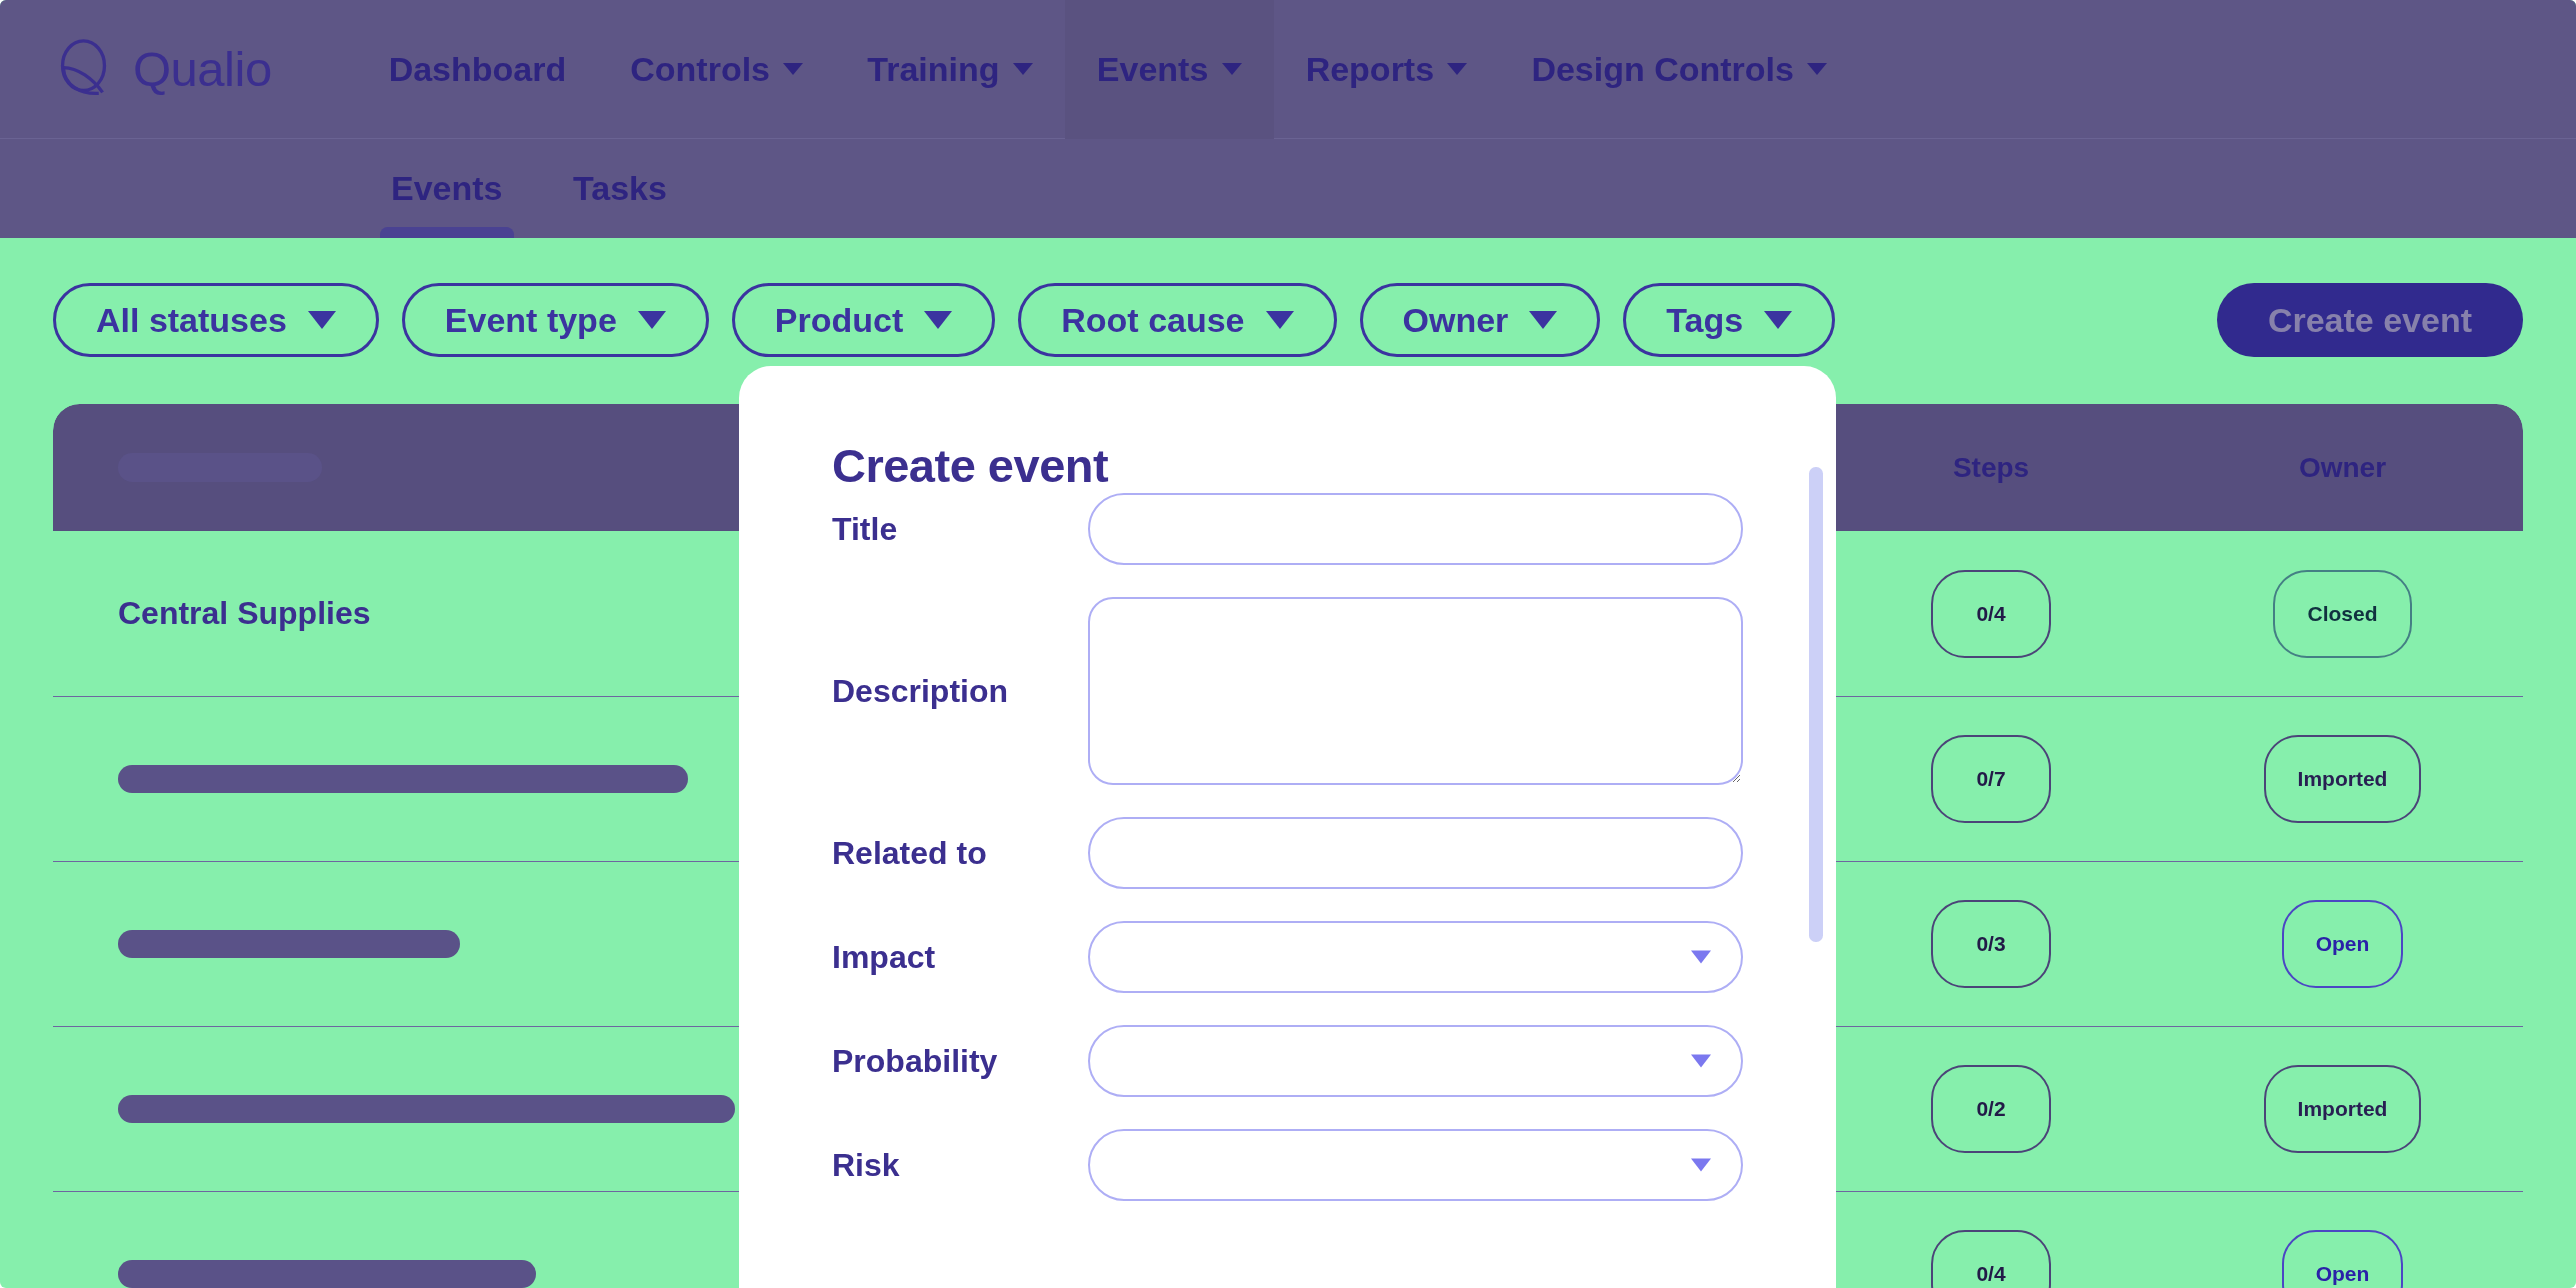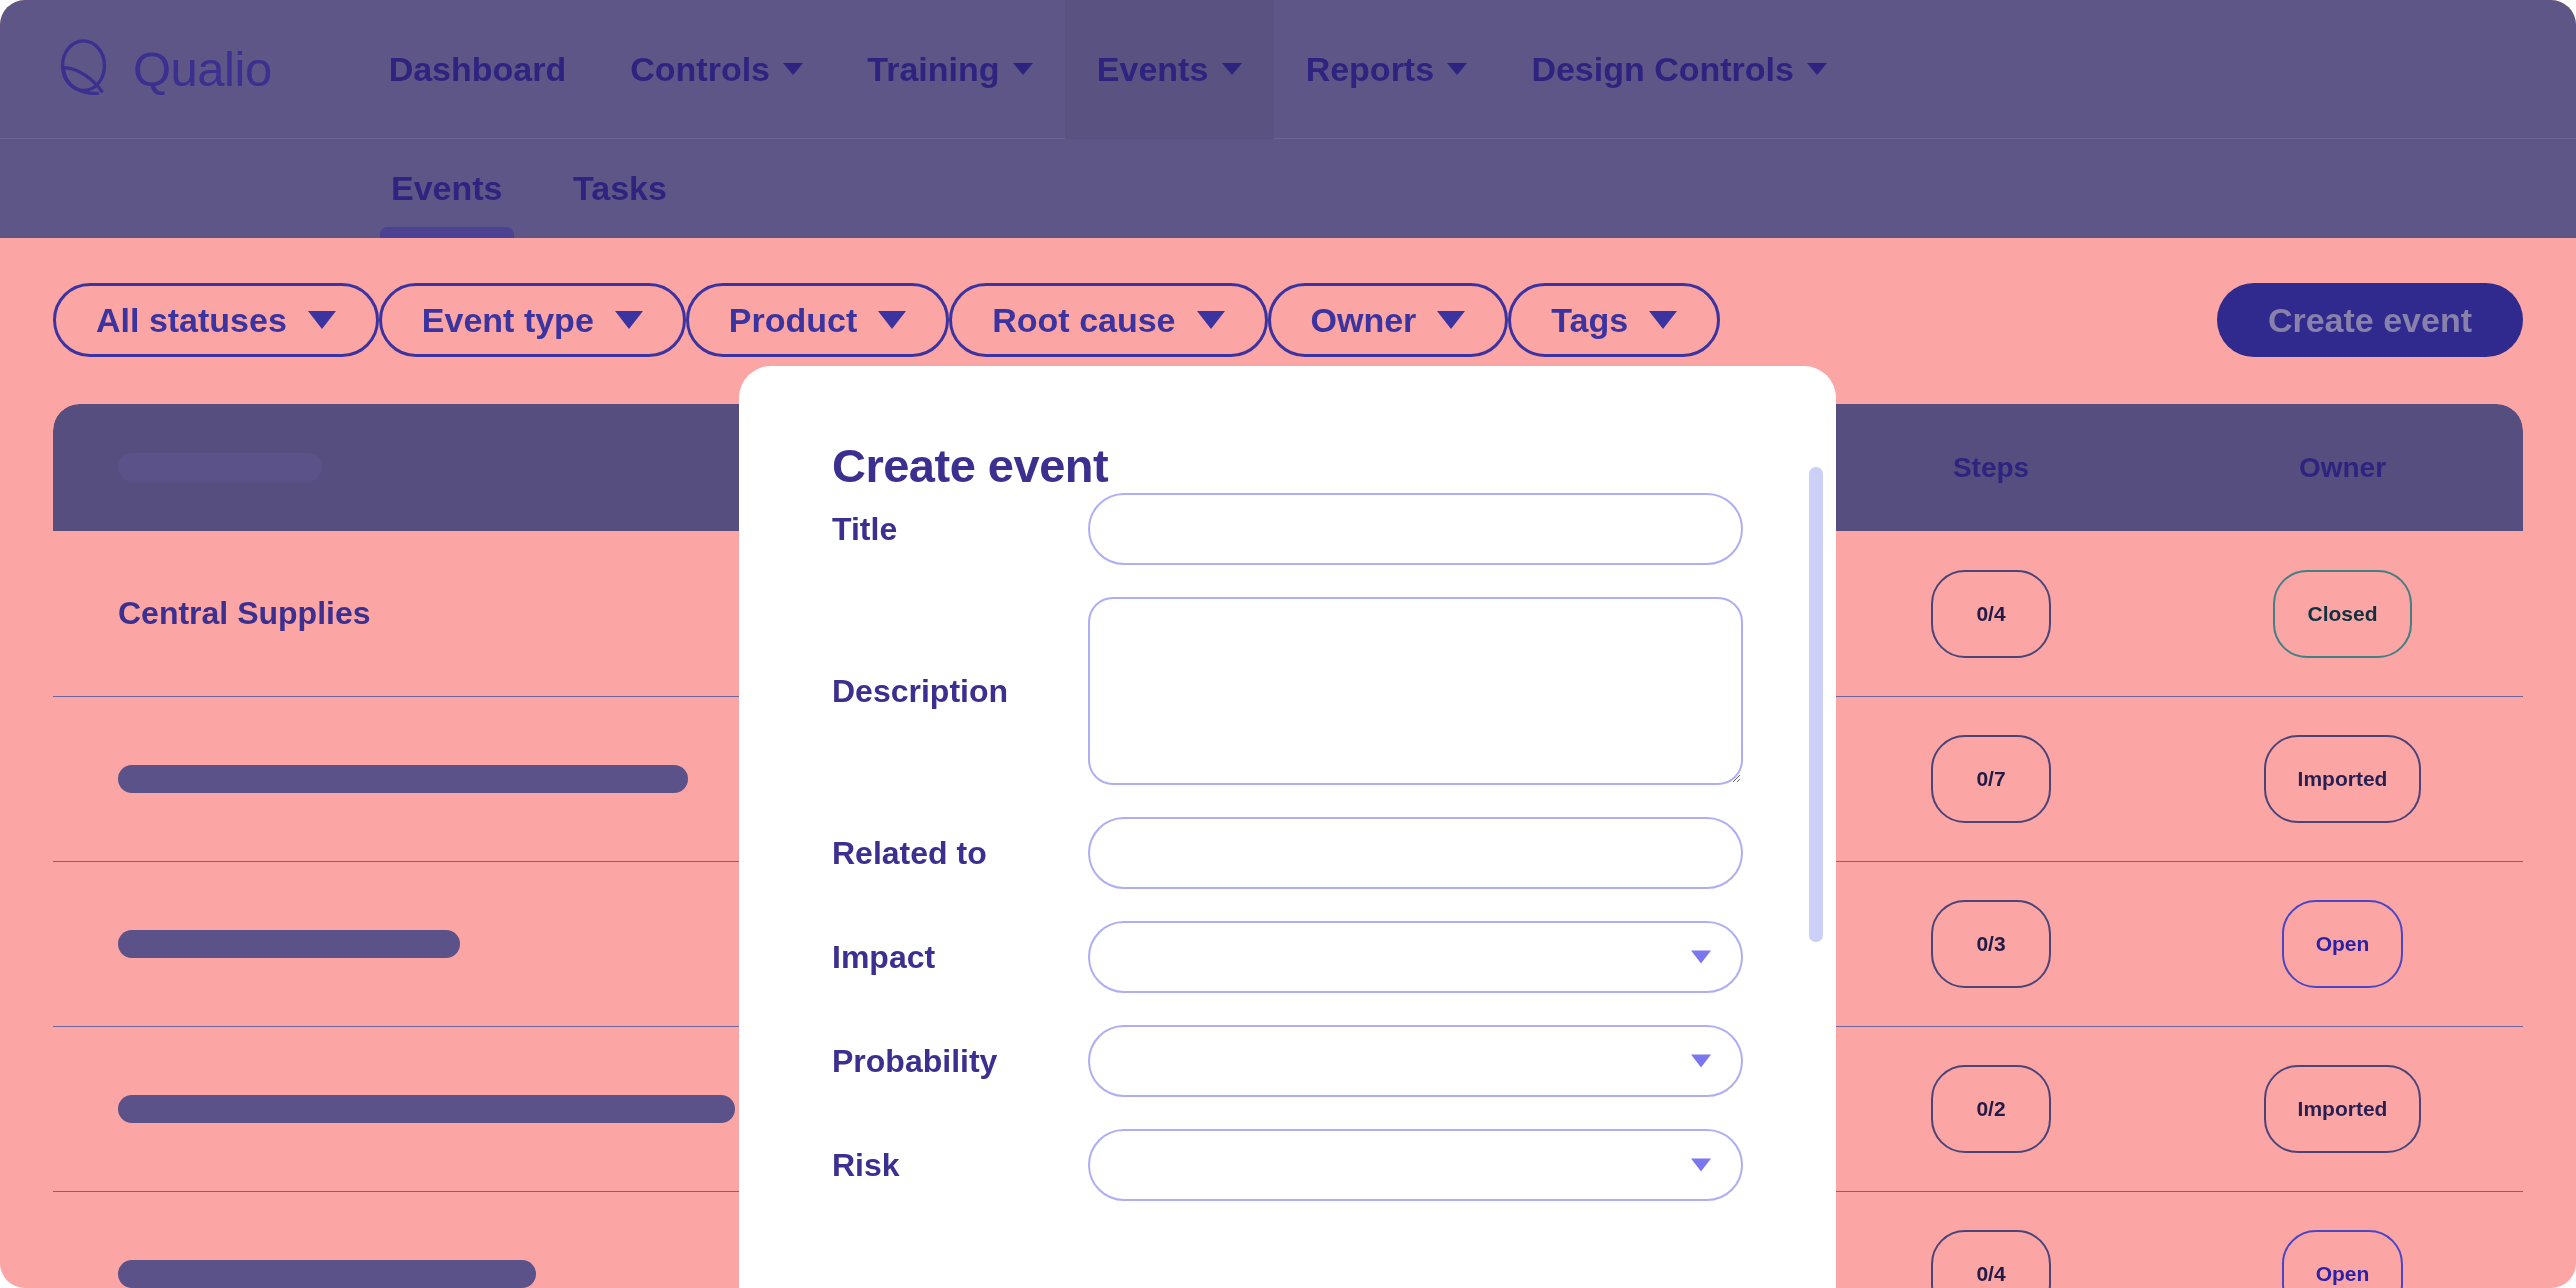--- a/index.html
+++ b/index.html
@@ -10,22 +10,22 @@
     overflow: hidden;
     background: #ffffff;
     font-family: "Liberation Sans", sans-serif;
   }
 
   
   #app {
     position: relative;
     width: 2576px;
     height: 1288px;
-    background: #fca5a5;
-    border-radius: 25px;
+    background: #86efac;
+    border-radius: 6px;
     overflow: hidden;
   }
 
   
   #topnav {
     position: absolute;
     top: 0; left: 0;
     width: 2576px;
     height: 139px;
     background: #5e5686;
@@ -105,20 +105,21 @@
 
   
   #filterbar {
     position: absolute;
     top: 237px; left: 0;
     width: 2576px;
     height: 166px;
     display: flex;
     align-items: center;
     padding: 0 53px;
+    gap: 23px;
   }
   .pill {
     display: flex;
     align-items: center;
     gap: 21px;
     height: 74px;
     padding: 0 40px;
     border: 3.8px solid #3b33a0;
     border-radius: 37px;
     font-size: 34px;

